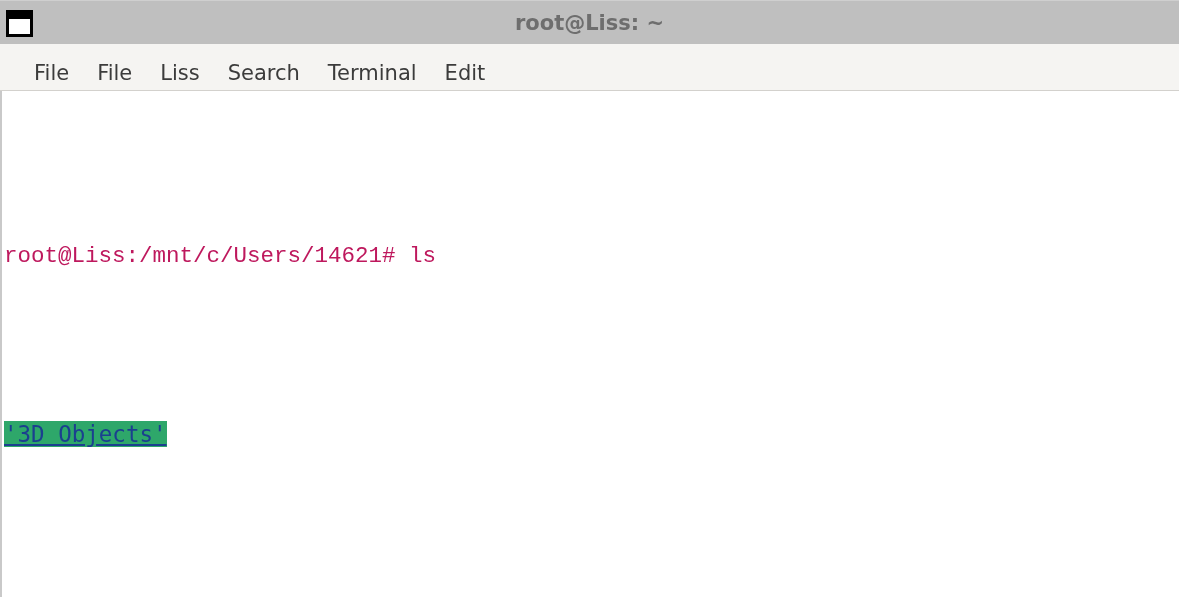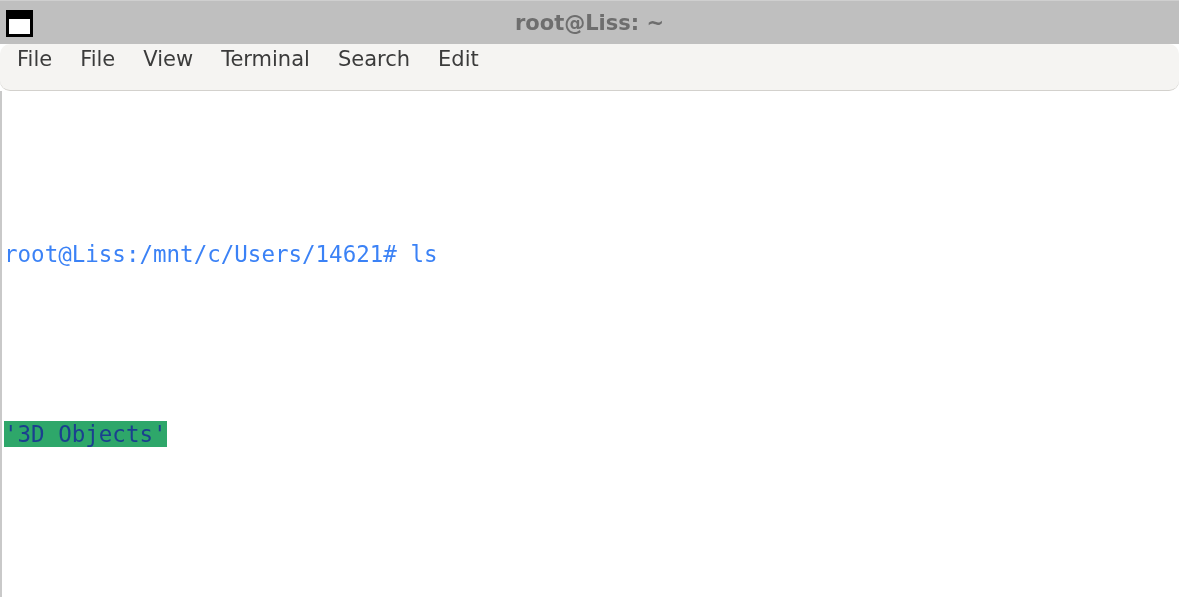--- a/index.html
+++ b/index.html
@@ -69,24 +69,23 @@
     pointer-events: none;
   }
 
   
   .menubar {
     height: 47px;
     min-height: 47px;
     background: #f5f4f2;
     border-bottom: 1px solid #d3d1cd;
     display: flex;
-    align-items: flex-start;
-    padding-left: 3px;
+    align-items: flex-end;
+    padding-left: 20px;
     box-sizing: border-box;
-    border-radius: 10px;
   }
   .menu-item {
     font-family: "DejaVu Sans", sans-serif;
     font-size: 21px;
     color: #3b3b3b;
     padding: 3px 14px 5px 14px;
     cursor: default;
     white-space: nowrap;
   }
 
@@ -108,44 +107,45 @@
     padding-top: 1px;
     white-space: pre;
   }
   .line {
     height: 36px;
     line-height: 36px;
     white-space: pre;
   }
 
   
-  .c-fg      { color: #3b82f6; }          
+  .c-fg      { color: #be185d; font-family: Liberation Mono, monospace; }          
 
   
   .dir {
     background: #2ea76a;
     color: #1b3f8f;
+    text-decoration: underline;
   }
 </style>
 </head>
 <body>
 
 <div class="window">
 
   <div class="titlebar">
     <div class="win-icon"></div>
     <div class="title-text">root@Liss: ~</div>
   </div>
 
   <div class="menubar">
     <div class="menu-item">File</div>
     <div class="menu-item">File</div>
-    <div class="menu-item">View</div>
+    <div class="menu-item">Liss</div>
+    <div class="menu-item">Search</div>
     <div class="menu-item">Terminal</div>
-    <div class="menu-item">Search</div>
     <div class="menu-item">Edit</div>
   </div>
 
   <div class="term">
     <div class="term-inner">
 
       
       <div class="line"><span class="c-fg">root@Liss:/mnt/c/Users/14621# </span><span class="c-fg">ls</span></div>
 
       

